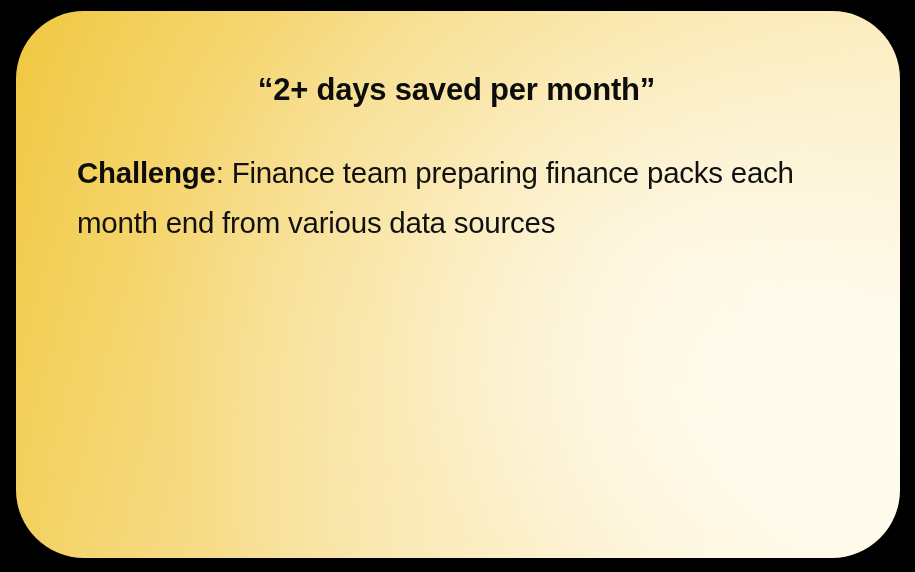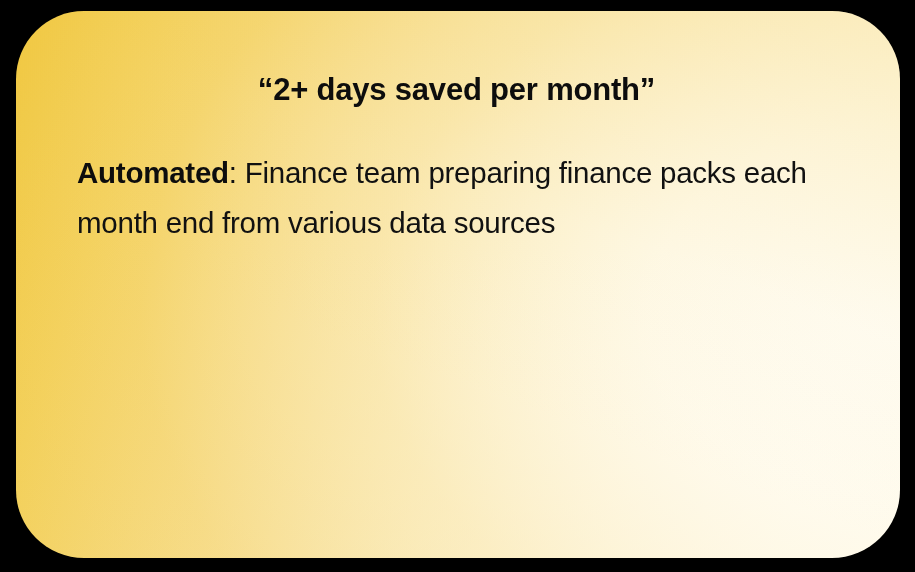--- a/index.html
+++ b/index.html
@@ -105,19 +105,19 @@
 
 <div id="canvas">
 
   <div id="card">
 
     <div id="content">
 
       <div id="headline">“2+ days saved per month”</div>
 
       <div class="body-block" id="challenge-block">
-        <span class="lead">Automated</span><span>: </span><span>Finance team preparing finance packs each month end from various data sources</span>
+        <span class="lead">Challenge</span><span>: </span><span>Finance team preparing finance packs each month end from various data sources</span>
       </div>
 
 
     </div>
   </div>
 </div>
 
 </body></html>

